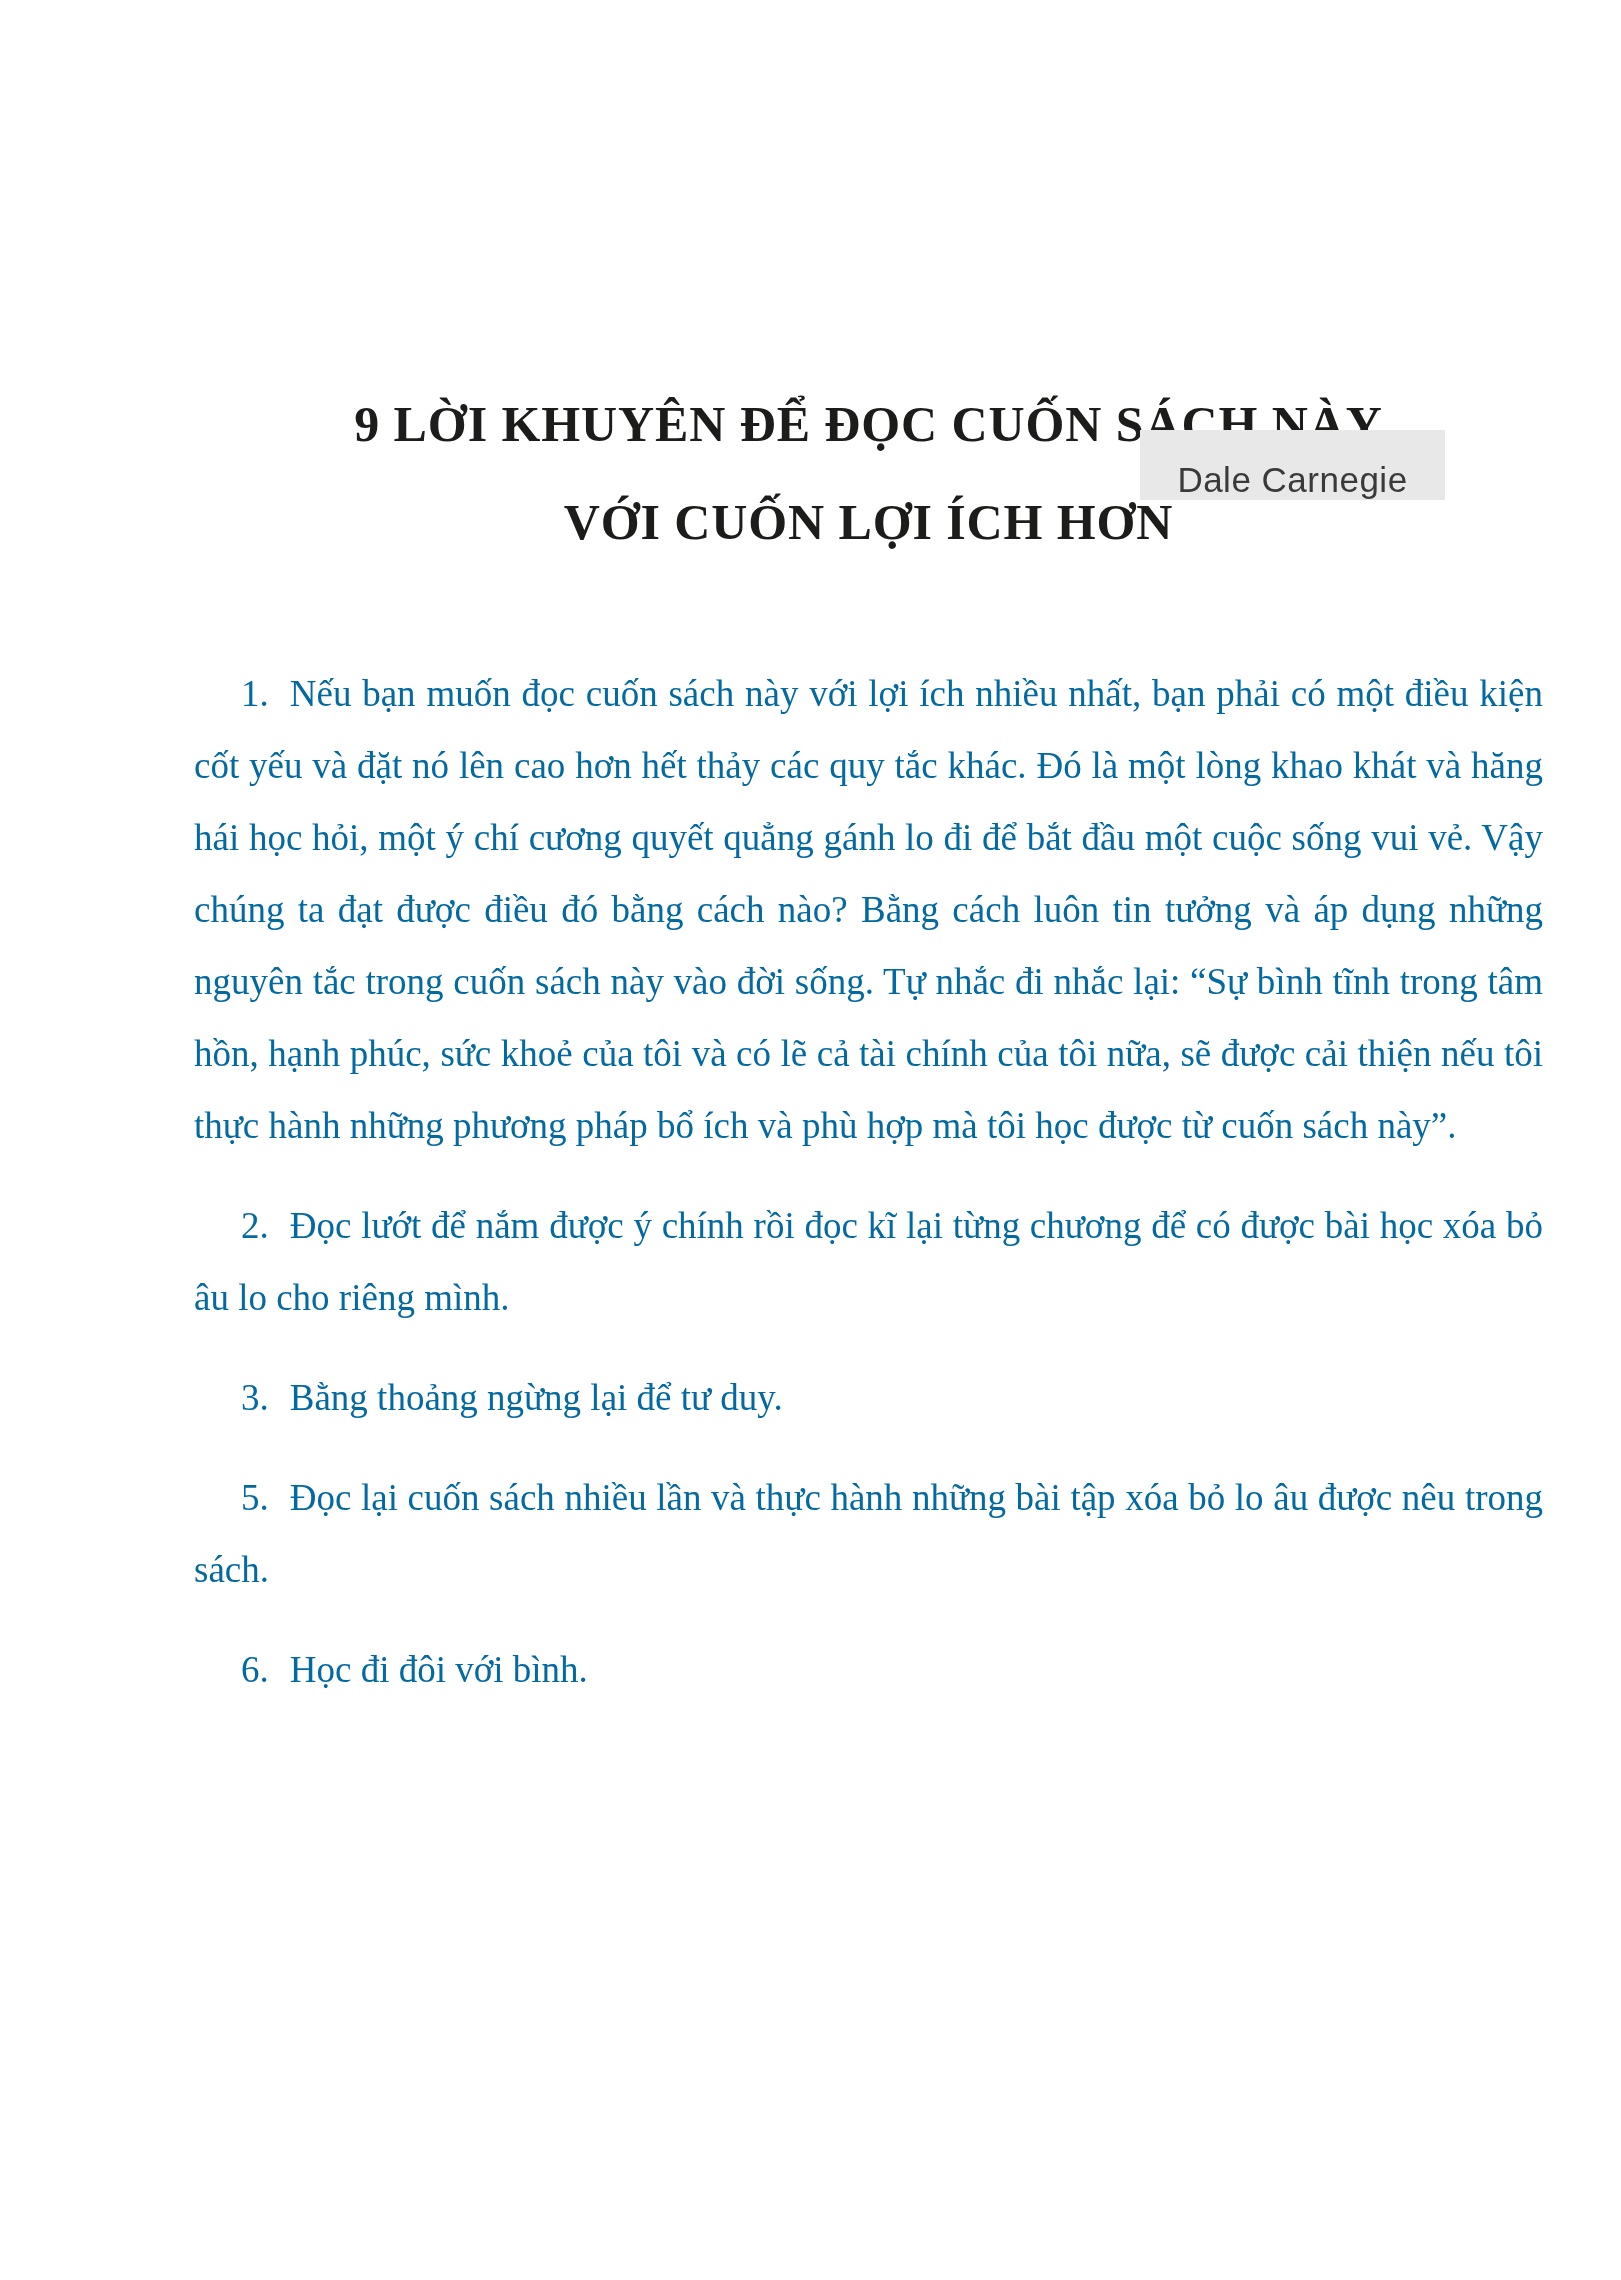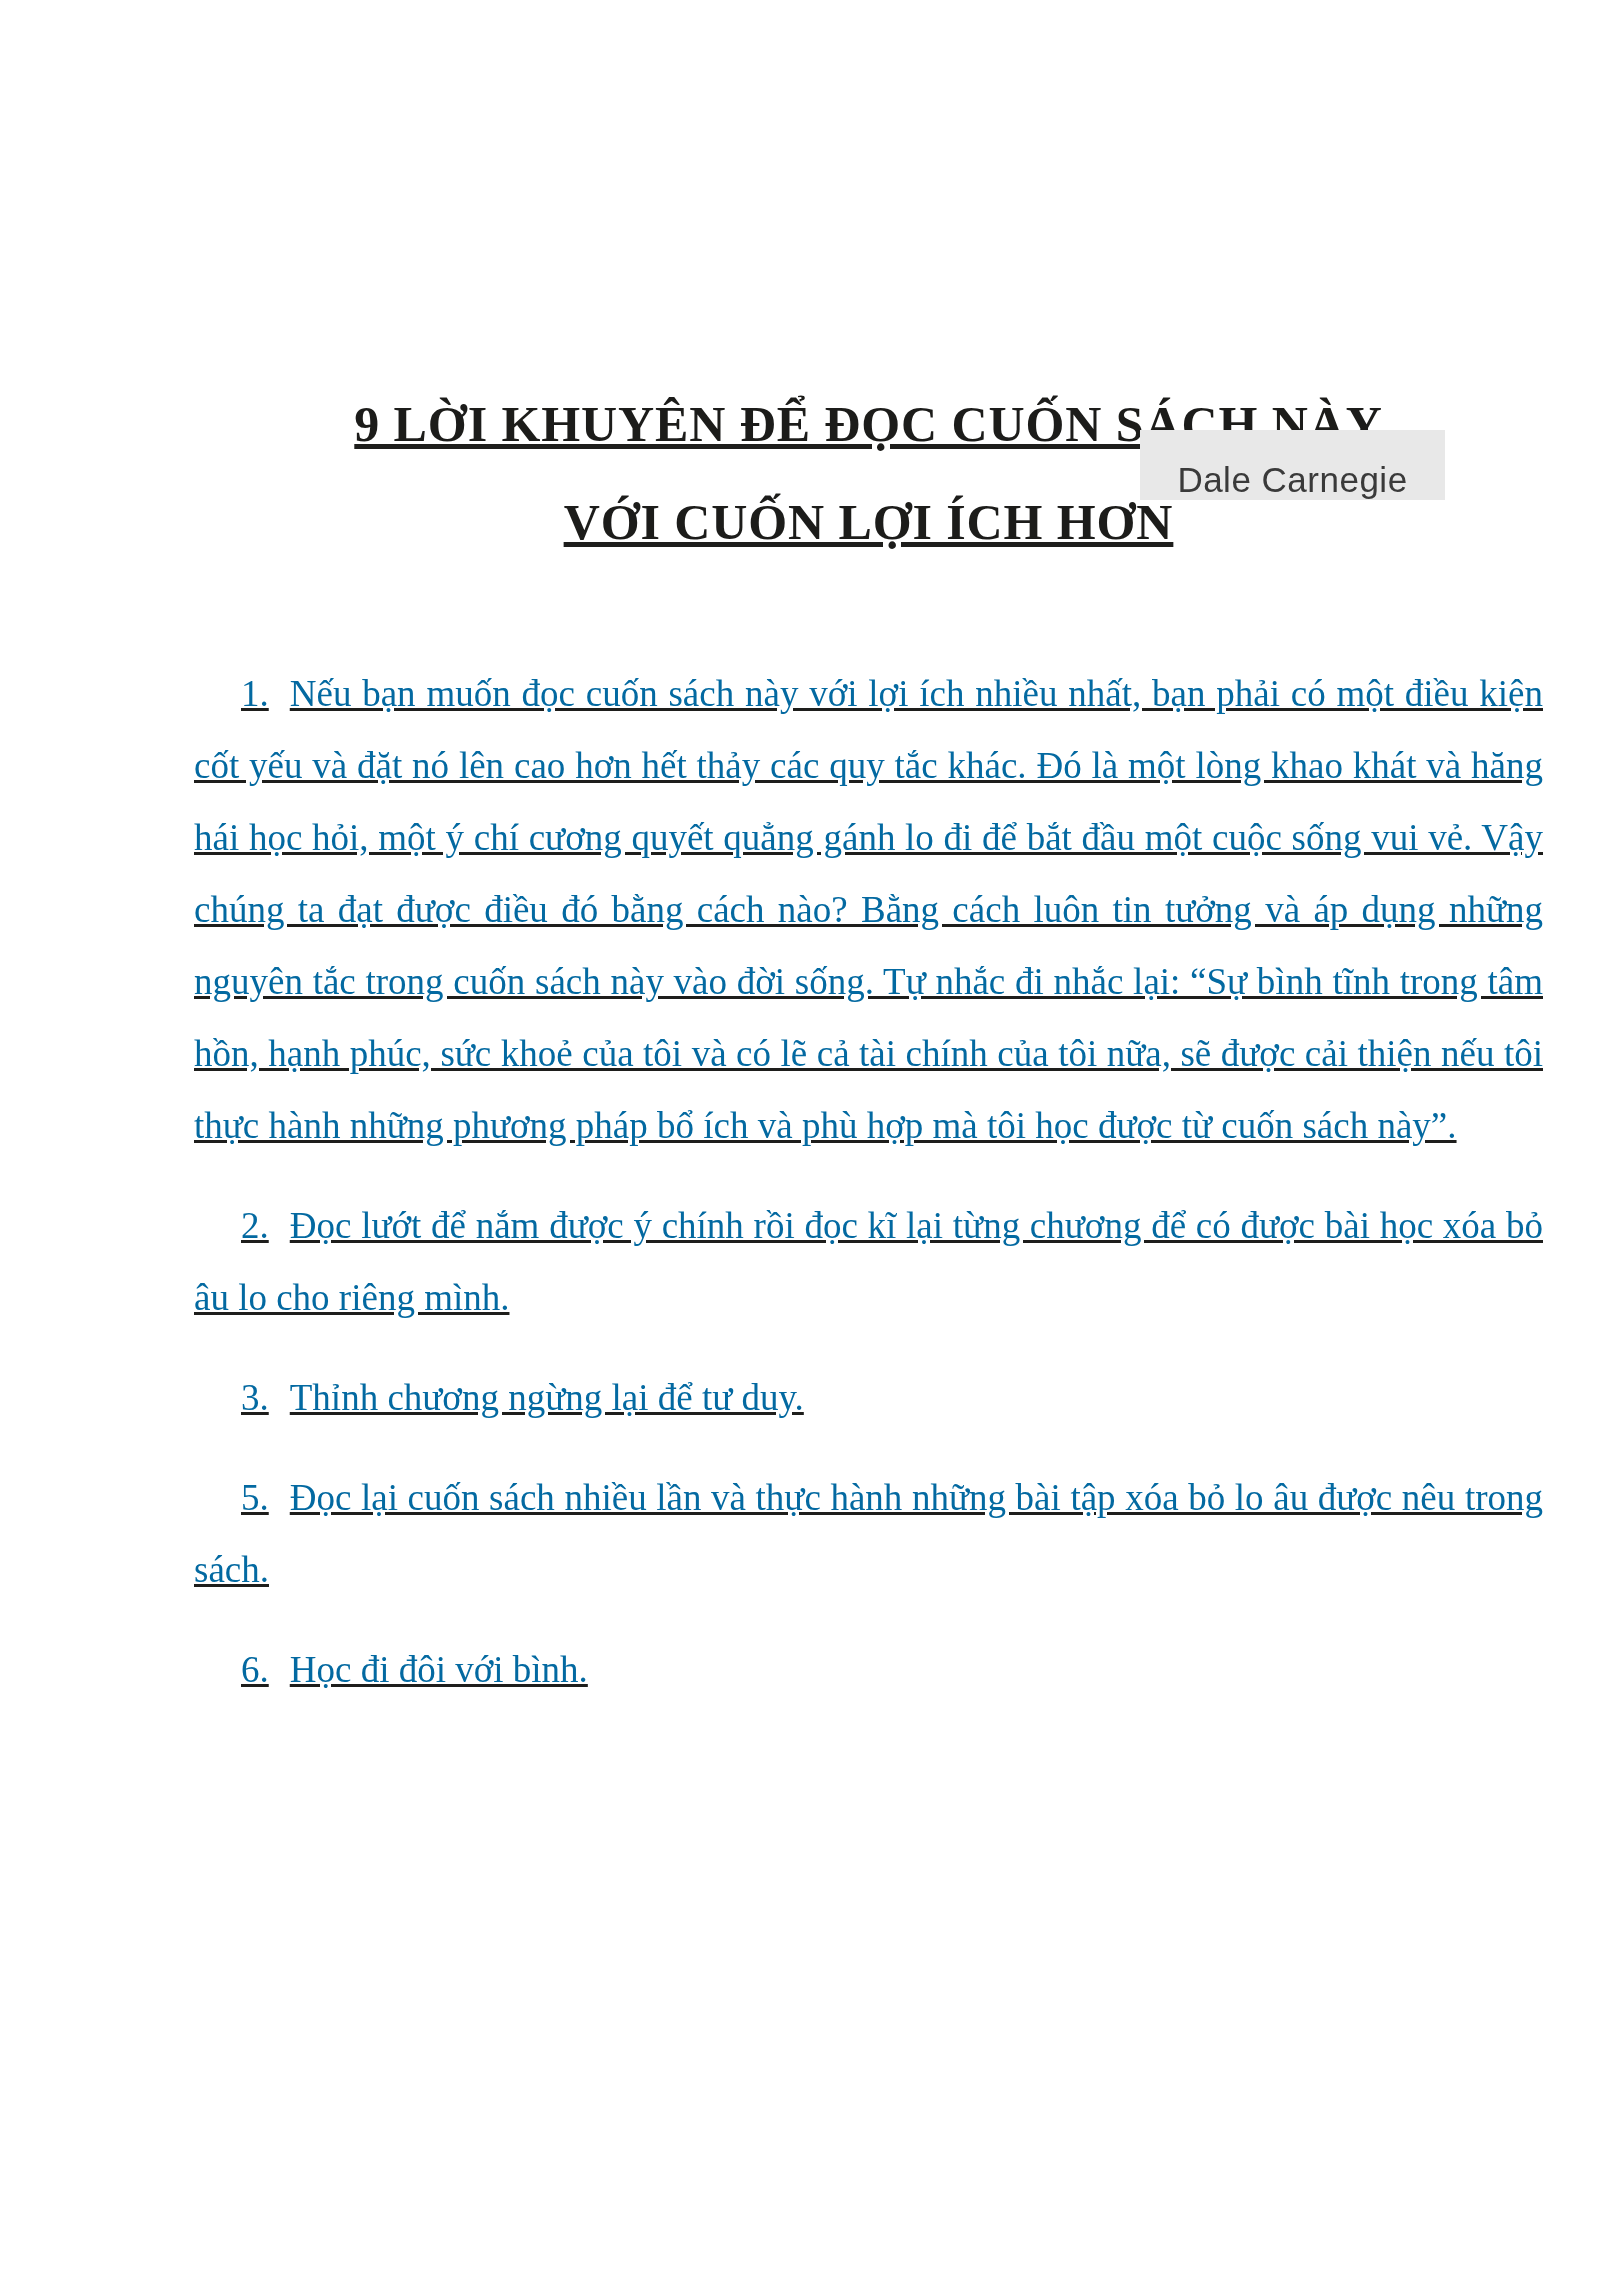--- a/index.html
+++ b/index.html
@@ -28,21 +28,20 @@
     display: flex;
     align-items: flex-end;
     justify-content: center;
     font-family: "Liberation Sans", sans-serif;
     font-size: 35px;
     color: #3a3a3a;
     letter-spacing: 0.5px;
   }
   .content {
     padding: 0 78px 0 194px;
-    text-decoration: underline;
   }
   .title {
     margin-top: 375px;
     text-align: center;
     font-size: 50px;
     font-weight: bold;
     line-height: 98px;
     letter-spacing: 0.9px;
     color: #1c1c1a;
   }
@@ -74,21 +73,21 @@
   <div class="content">
 
     <div class="title">
       <div>9 LỜI KHUYÊN ĐỂ ĐỌC CUỐN SÁCH NÀY</div>
       <div>VỚI CUỐN LỢI ÍCH HƠN</div>
     </div>
 
     <div class="body-text">
       <p><span class="para-num">1.</span><span>Nếu bạn muốn đọc cuốn sách này với lợi ích nhiều nhất, bạn phải có một điều kiện cốt yếu và đặt nó lên cao hơn hết thảy các quy tắc khác. Đó là một lòng khao khát và hăng hái học hỏi, một ý chí cương quyết quẳng gánh lo đi để bắt đầu một cuộc sống vui vẻ. Vậy chúng ta đạt được điều đó bằng cách nào? Bằng cách luôn tin tưởng và áp dụng những nguyên tắc trong cuốn sách này vào đời sống. Tự nhắc đi nhắc lại: “Sự bình tĩnh trong tâm hồn, hạnh phúc, sức khoẻ của tôi và có lẽ cả tài chính của tôi nữa, sẽ được cải thiện nếu tôi thực hành những phương pháp bổ ích và phù hợp mà tôi học được từ cuốn sách này”.</span></p>
       <p><span class="para-num">2.</span><span>Đọc lướt để nắm được ý chính rồi đọc kĩ lại từng chương để có được bài học xóa bỏ âu lo cho riêng mình.</span></p>
-      <p><span class="para-num">3.</span><span>Thỉnh chương ngừng lại để tư duy.</span></p>
+      <p><span class="para-num">3.</span><span>Bằng thoảng ngừng lại để tư duy.</span></p>
       <p><span class="para-num">5.</span><span>Đọc lại cuốn sách nhiều lần và thực hành những bài tập xóa bỏ lo âu được nêu trong sách.</span></p>
       <p><span class="para-num">6.</span><span>Học đi đôi với bình.</span></p>
     </div>
 
   </div>
 
 </div>
 
 
 </body></html>

